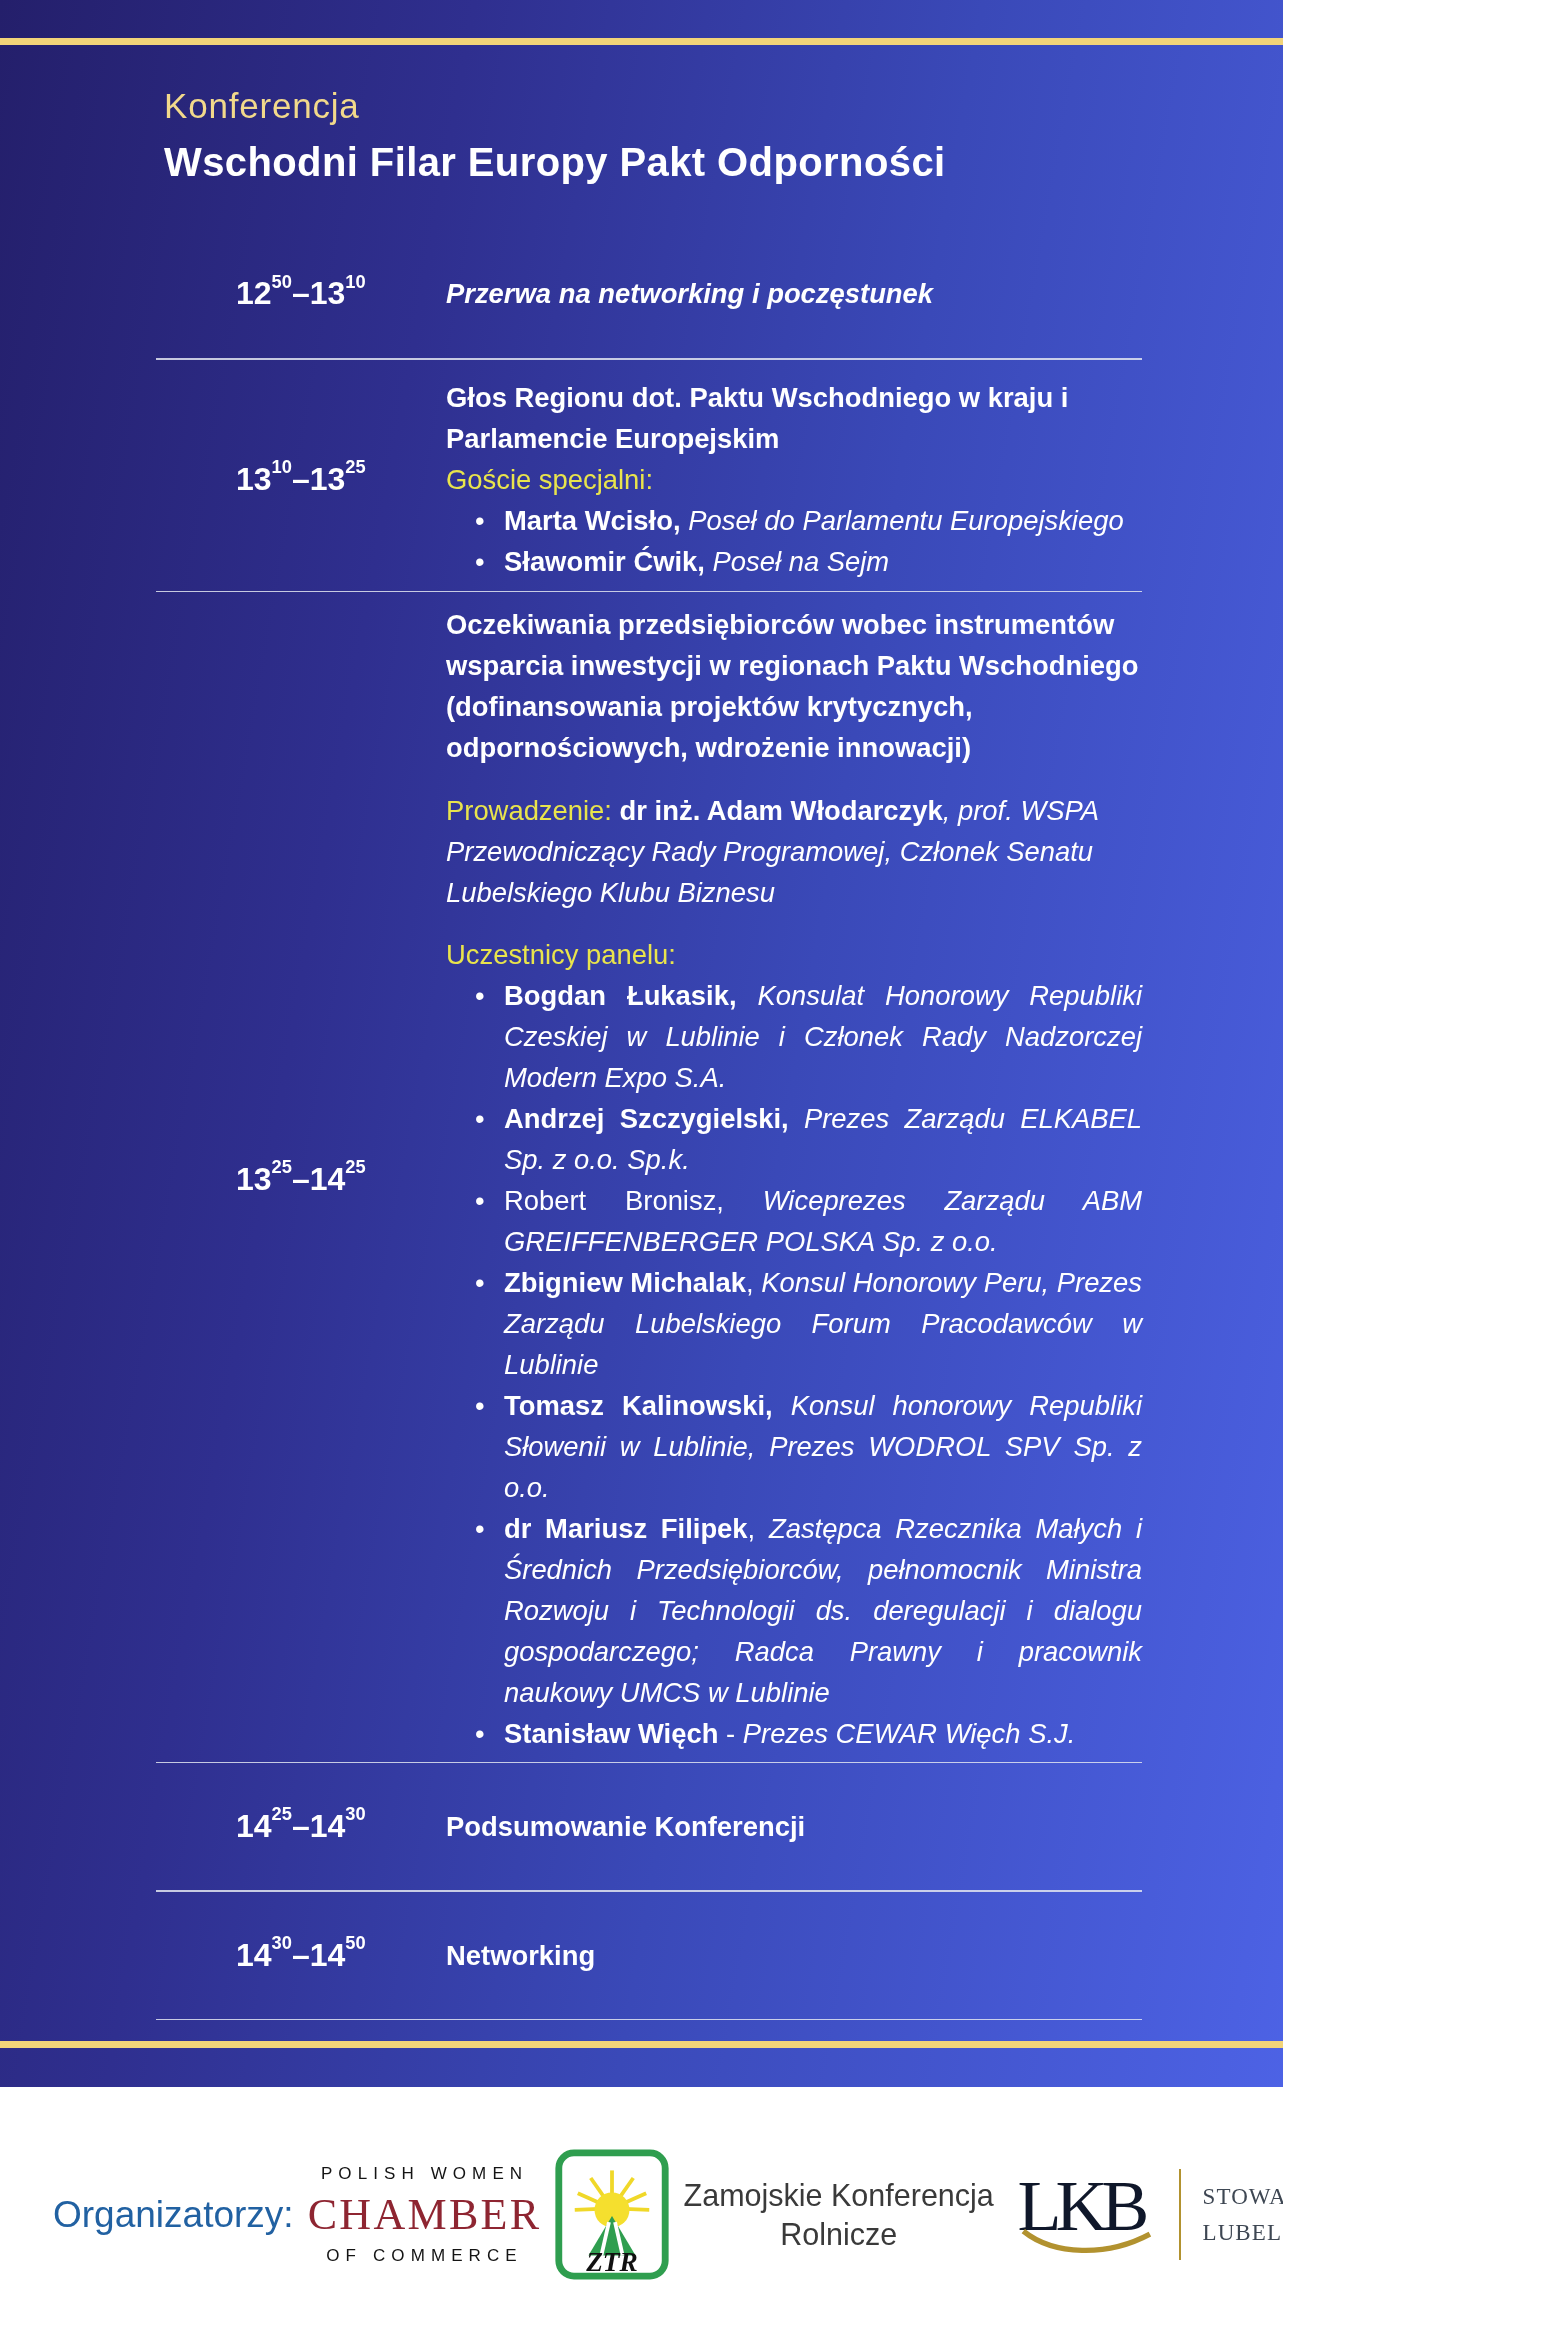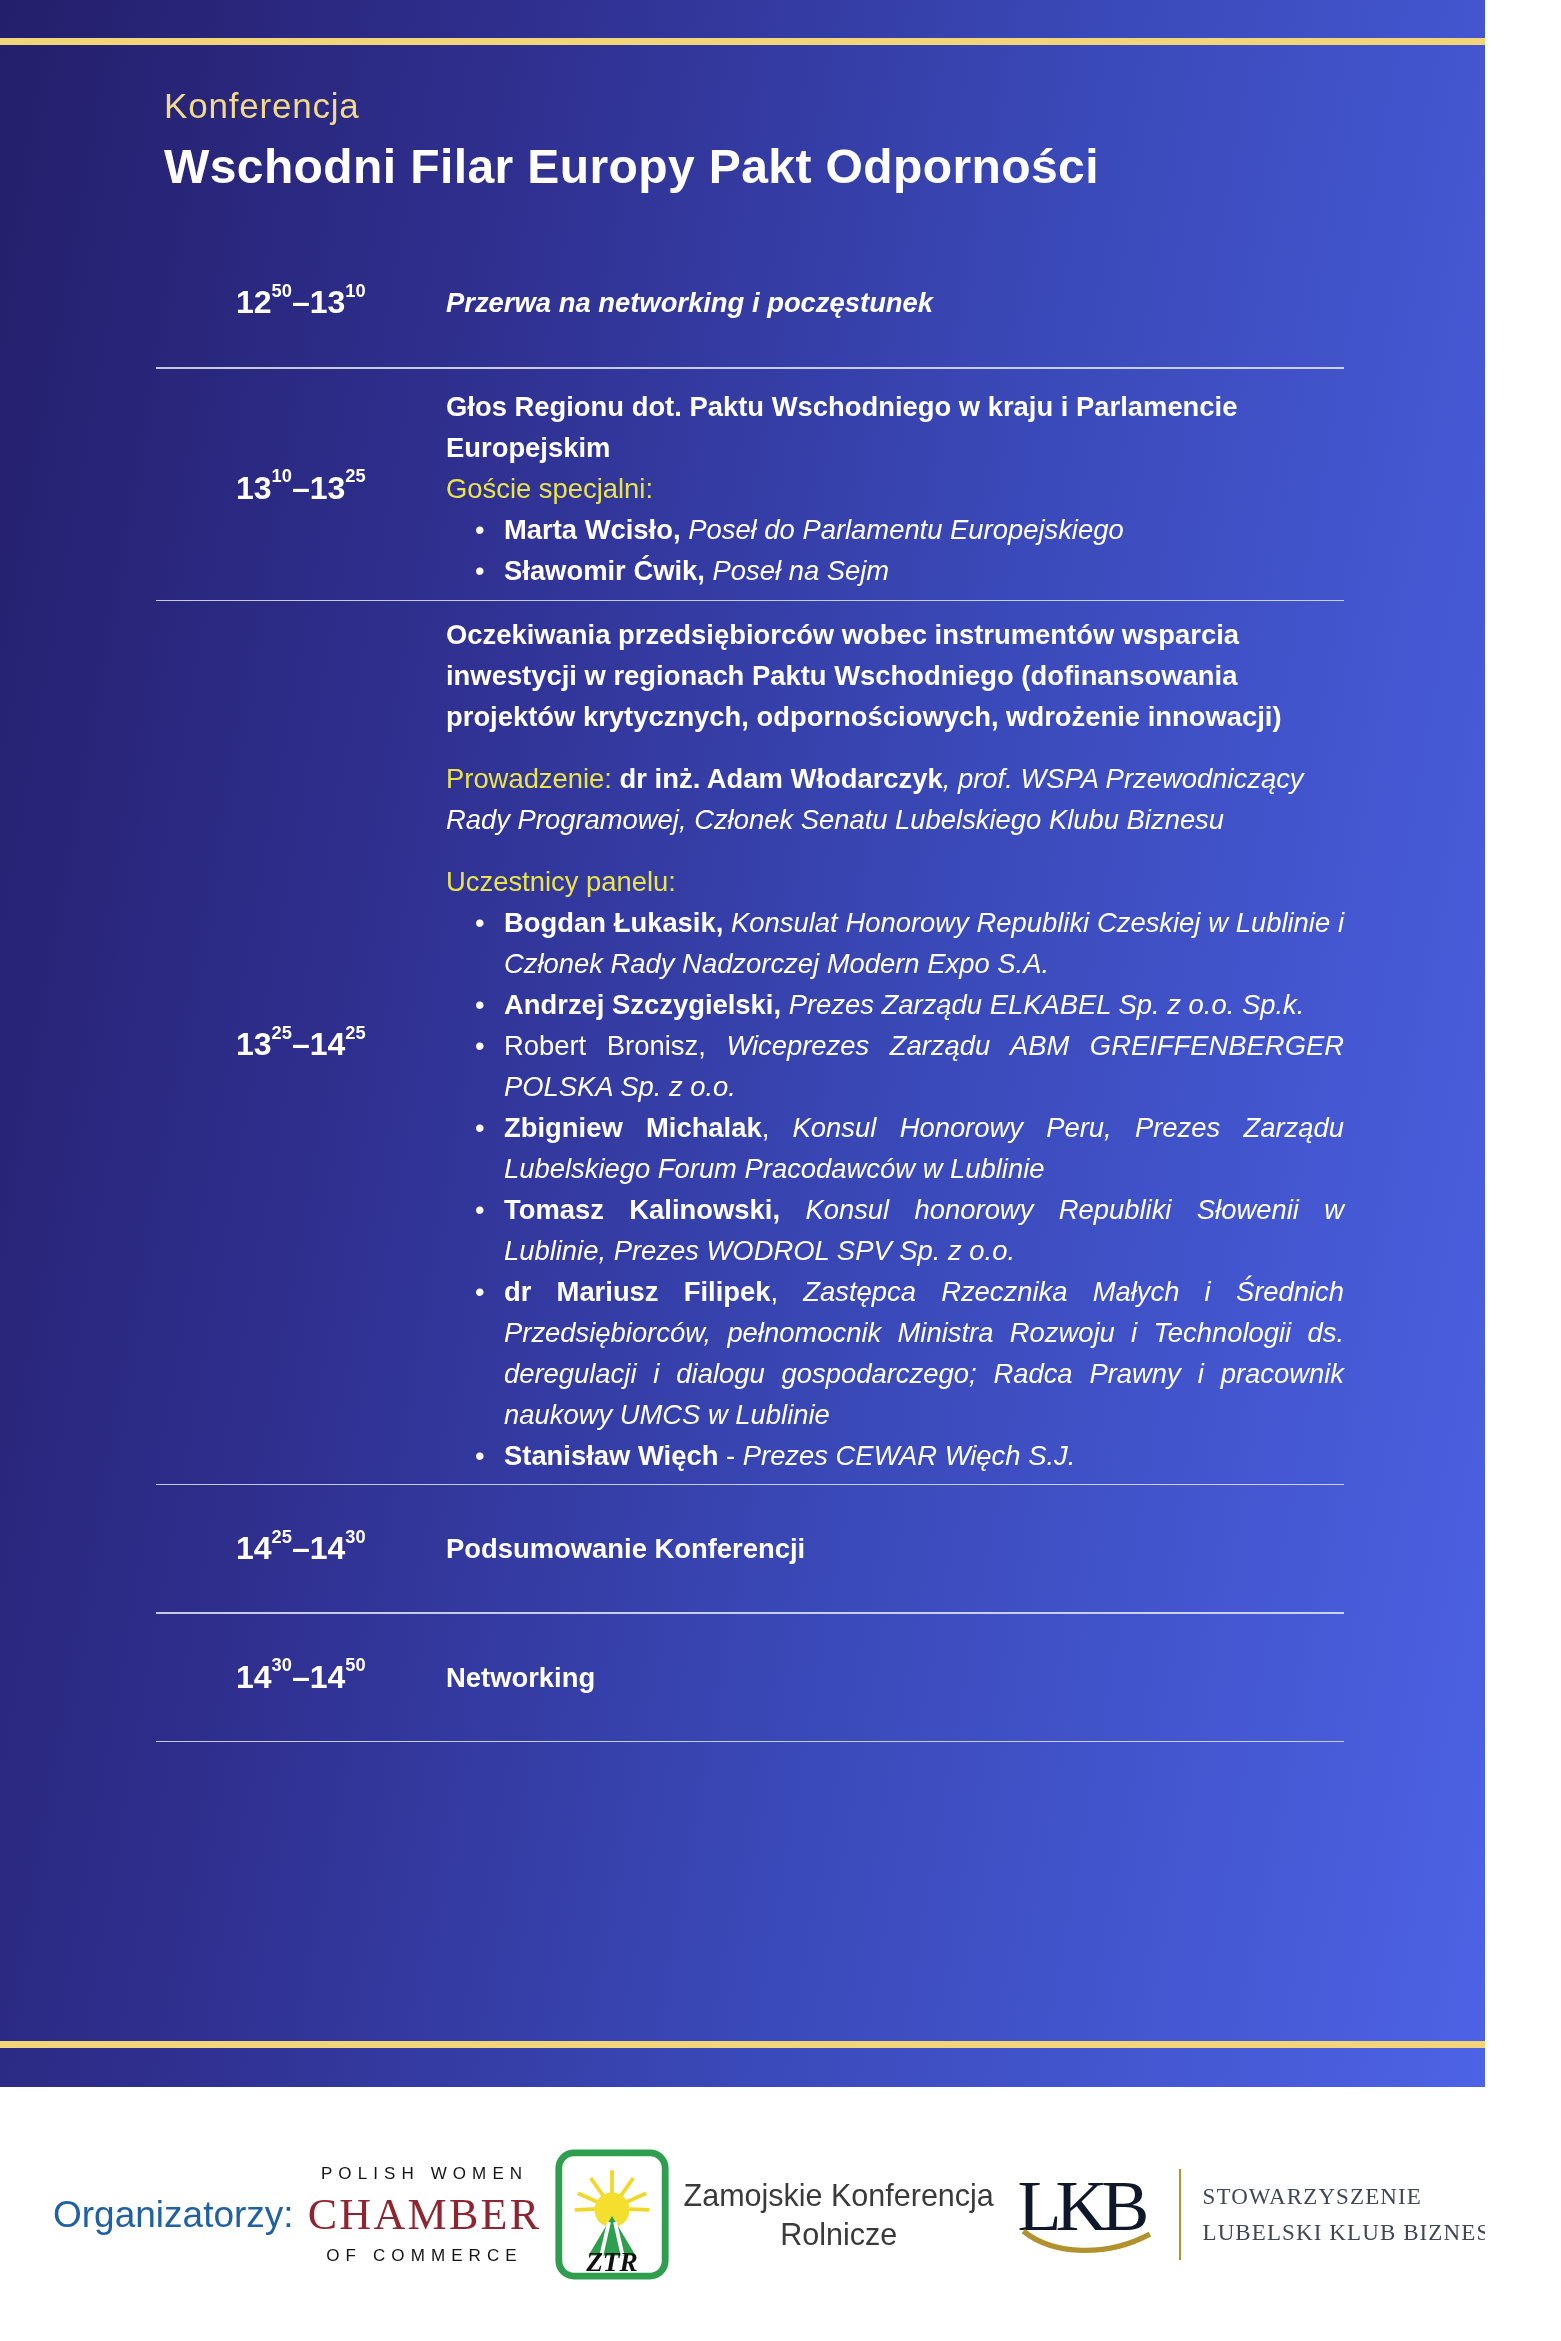--- a/index.html
+++ b/index.html
@@ -1,30 +1,30 @@
 <!DOCTYPE html>
 <html style="font-size:12.2px"><head>
 <meta charset="utf-8">
 <style>
   html,body{margin:0;padding:0;}
   .poster{
     position:relative;
-    width:1485px;height:2342px;
+    width:1283px;height:2342px;
     background:linear-gradient(100deg,#241f6b 0%,#2f2f8f 28%,#3a49b8 58%,#4e64e8 100%);
     font-family:"Liberation Sans",sans-serif;
     color:#ffffff;
     overflow:hidden;
   }
   .gold-line{position:absolute;left:0;right:0;height:6.9px;background:#f2d479;}
   .gold-line.top{top:38px;}
   .gold-line.bottom{top:2041px;}
 
   .header{padding:85px 164px 0 164px;}
   .kicker{font-size:35px;color:#f2d98b;letter-spacing:0.8px;line-height:1.2;}
-  .page-title{font-size:48px;font-weight:bold;margin-top:12.2px;letter-spacing:0.4px;line-height:1.15;}
+  .page-title{font-size:40px;font-weight:bold;margin-top:12.2px;letter-spacing:0.4px;line-height:1.15;}
 
   .agenda{padding:0 141px 0 156px;margin-top:0;}
   .row{display:flex;}
   .row .time{
     width:290px;min-width:290px;box-sizing:border-box;padding-left:80px;
     display:flex;align-items:center;font-weight:bold;font-size:32px;white-space:nowrap;
   }
   .sup{font-size:18.3px;position:relative;top:-12.2px;font-weight:bold;}
   .row .body{flex:1;font-size:27.4px;line-height:41px;}
   .divider{height:1.5px;background:rgba(226,229,240,.85);}

